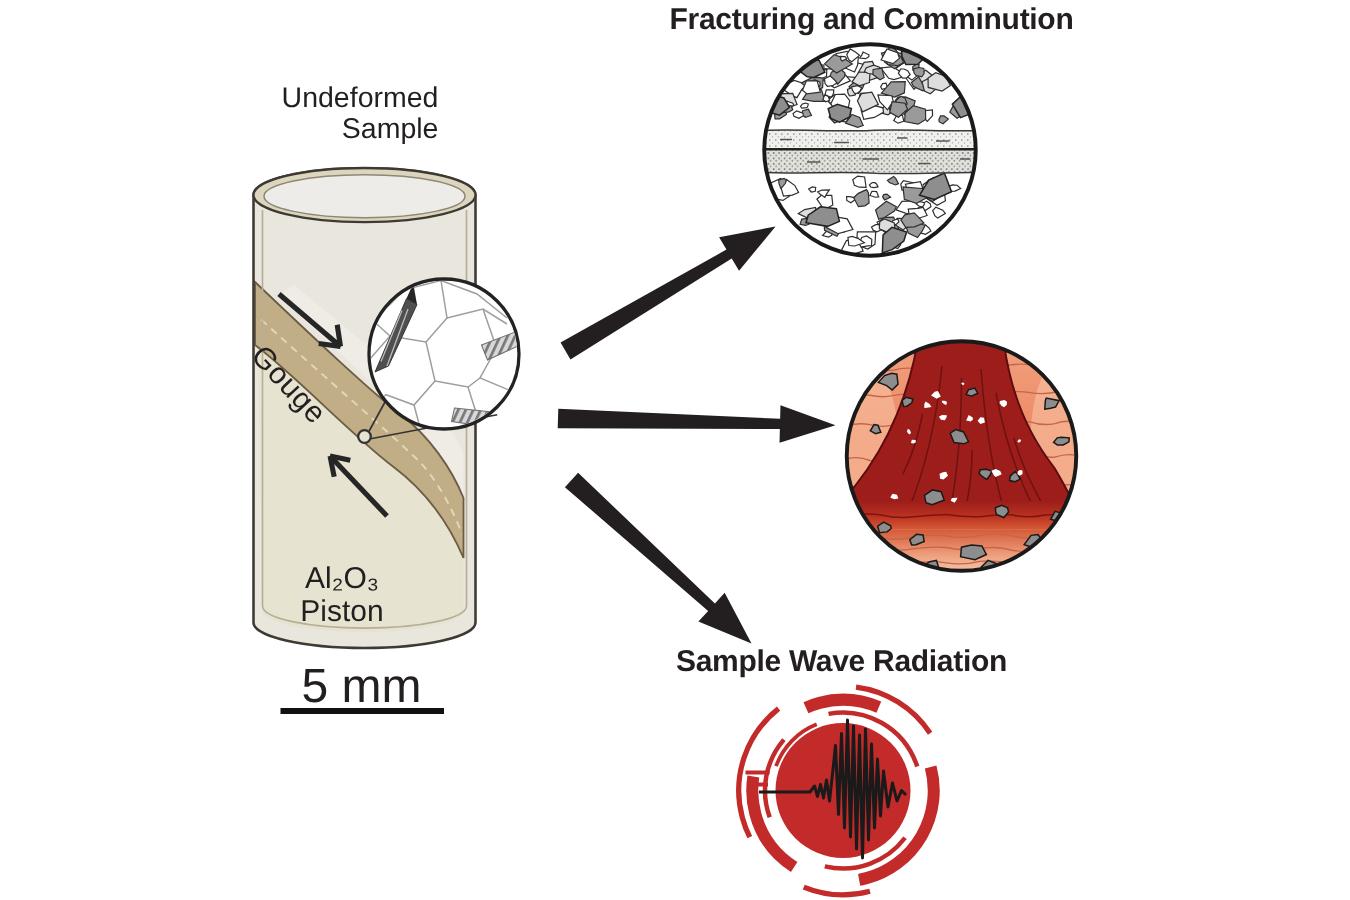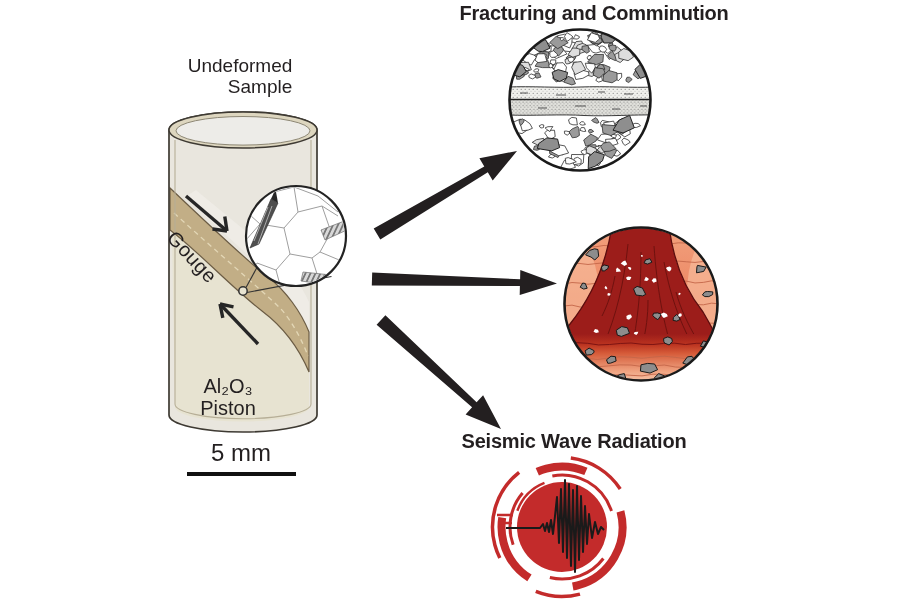--- a/index.html
+++ b/index.html
@@ -1,24 +1,24 @@
 <!DOCTYPE html>
 <html><head>
 <meta charset="utf-8">
 <style>
   html,body{margin:0;padding:0;background:#fff;}
   #stage{position:relative;width:900px;height:600px;background:#ffffff;overflow:hidden;
          font-family:"Liberation Sans",sans-serif;color:#231f20;}
   #art{position:absolute;left:0;top:0;}
   .lbl{position:absolute;transform:translateX(-50%);text-align:center;white-space:pre-line;
        line-height:1.12;color:#231f20;}
-  .title{font-weight:700;font-size:20px;letter-spacing:-0.2px;margin-left:13px;}
+  .title{font-weight:700;font-size:20px;letter-spacing:-0.2px;}
   .plain{font-weight:400;font-size:19px;text-align:right;}
   .gouge{font-size:20px;transform:translate(-50%,-50%) rotate(47deg);letter-spacing:0.5px;}
-  .scale{font-size:24px;}
+  .scale{font-size:32px;}
   .piston{font-size:20px;margin-top:44px;}
 </style>
 </head>
 <body>
 
 <div id="stage">
 
 <svg id="art" width="900" height="600" viewBox="0 0 900 600">
   <defs>
     <clipPath id="magclip">
@@ -362,15 +362,15 @@
   </g>
 </svg>
 
 <div class="lbl plain" style="left:240px;top:55px;">Undeformed
 Sample</div>
 <div class="lbl gouge" style="left:192px;top:257px;">Gouge</div>
 <div class="lbl piston" style="left:228px;top:331px;">Al₂O₃
 Piston</div>
 <div class="lbl scale" style="left:241px;top:440px;">5 mm</div>
 <div class="lbl title" style="left:581px;top:2px;">Fracturing and Comminution</div>
-<div class="lbl title" style="left:561px;top:430px;">Seismic Wave Radiation</div>
+<div class="lbl title" style="left:561px;top:430px;">Sample Wave Radiation</div>
 
 </div>
 
 </body></html>

